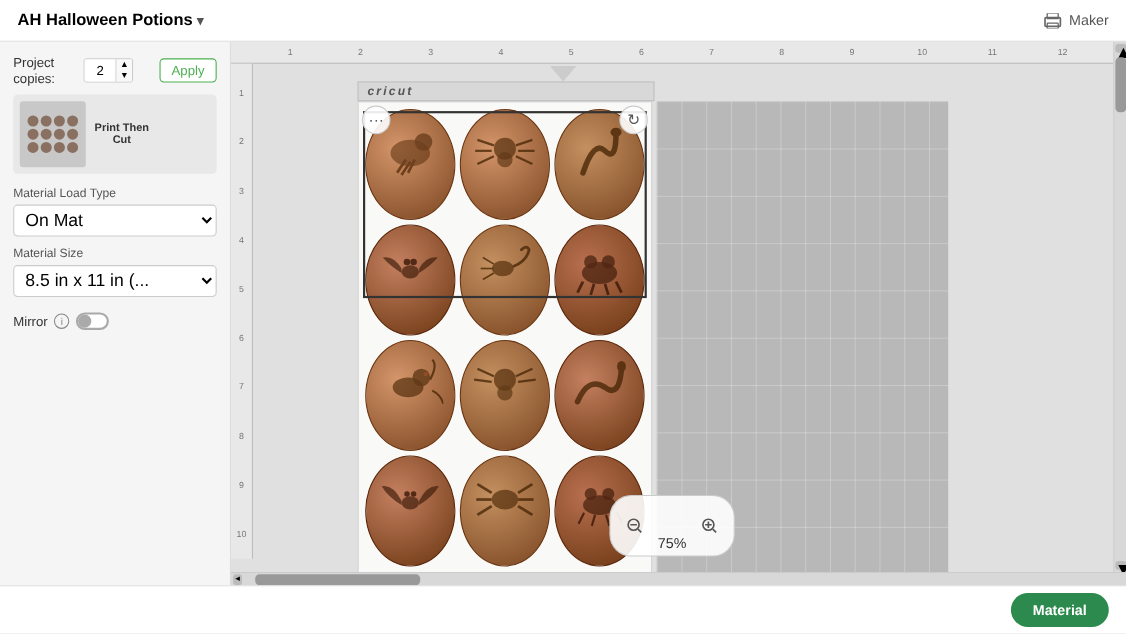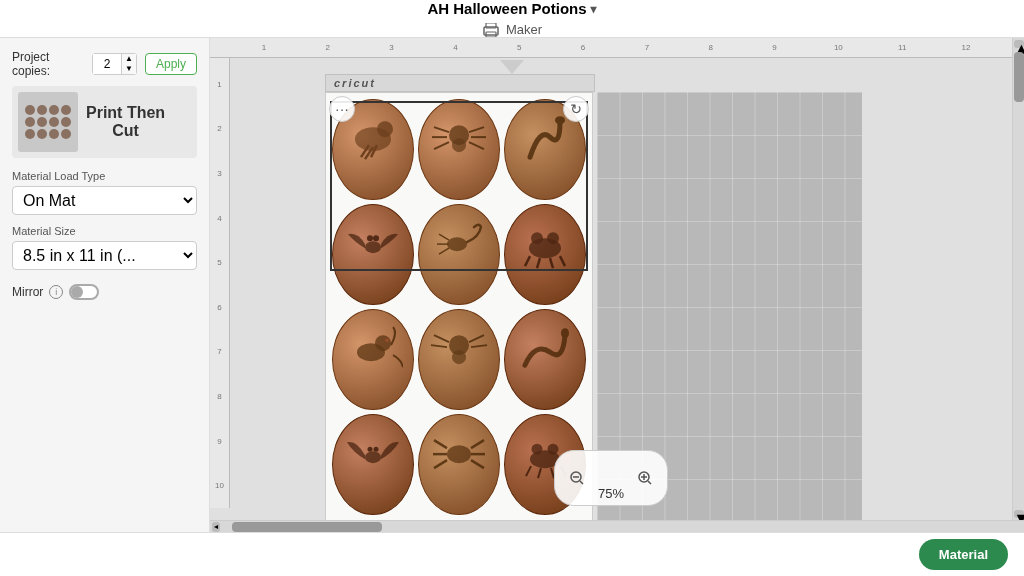--- a/index.html
+++ b/index.html
@@ -7,21 +7,20 @@
 
     
     .header {
       background: #fff;
       border-bottom: 1px solid #ddd;
       height: 38px;
       display: flex;
       align-items: center;
       justify-content: space-between;
       padding: 0 16px;
-      flex-direction: column;
     }
     .header-title {
       font-size: 15px;
       font-weight: bold;
       display: flex;
       align-items: center;
       gap: 4px;
     }
     .header-title .chevron { font-size: 12px; color: #555; }
     .header-maker {
@@ -43,21 +42,21 @@
       width: 210px;
       background: #f5f5f5;
       border-right: 1px solid #ddd;
       padding: 12px;
       overflow-y: auto;
       flex-shrink: 0;
     }
     .project-copies-row {
       display: flex;
       align-items: center;
-      gap: 8px;
+      gap: 24px;
       margin-bottom: 8px;
     }
     .project-copies-label {
       font-size: 12px;
       color: #333;
     }
     .copies-value {
       width: 30px;
       text-align: center;
       font-size: 12px;
@@ -115,21 +114,21 @@
       grid-template-rows: repeat(3, 10px);
       gap: 2px;
     }
     .mat-thumb-dot {
       width: 10px;
       height: 10px;
       border-radius: 50%;
       background: #8a7060;
     }
     .mat-label {
-      font-size: 16px;
+      font-size: 10px;
       font-weight: bold;
       color: #333;
       text-align: center;
     }
 
     .sidebar-section-label {
       font-size: 11px;
       color: #555;
       margin-bottom: 4px;
     }

